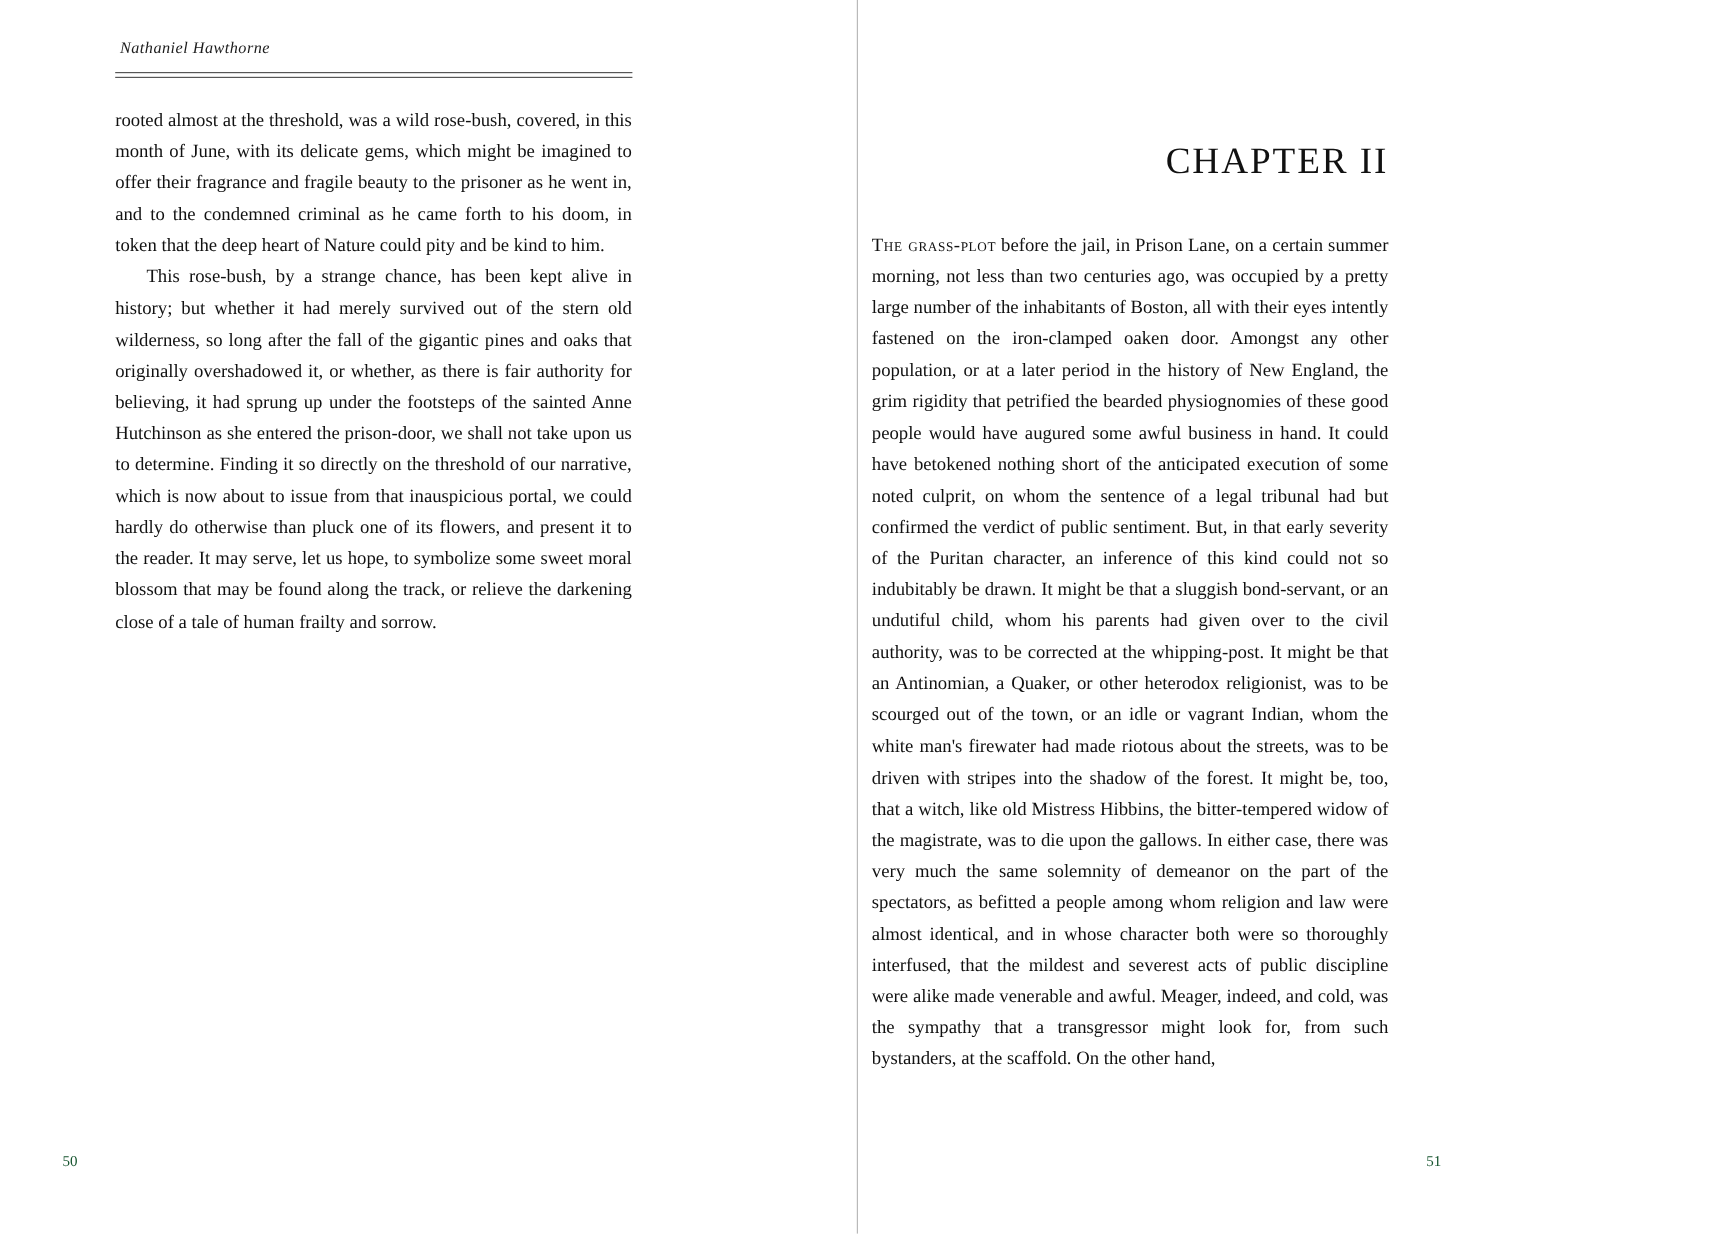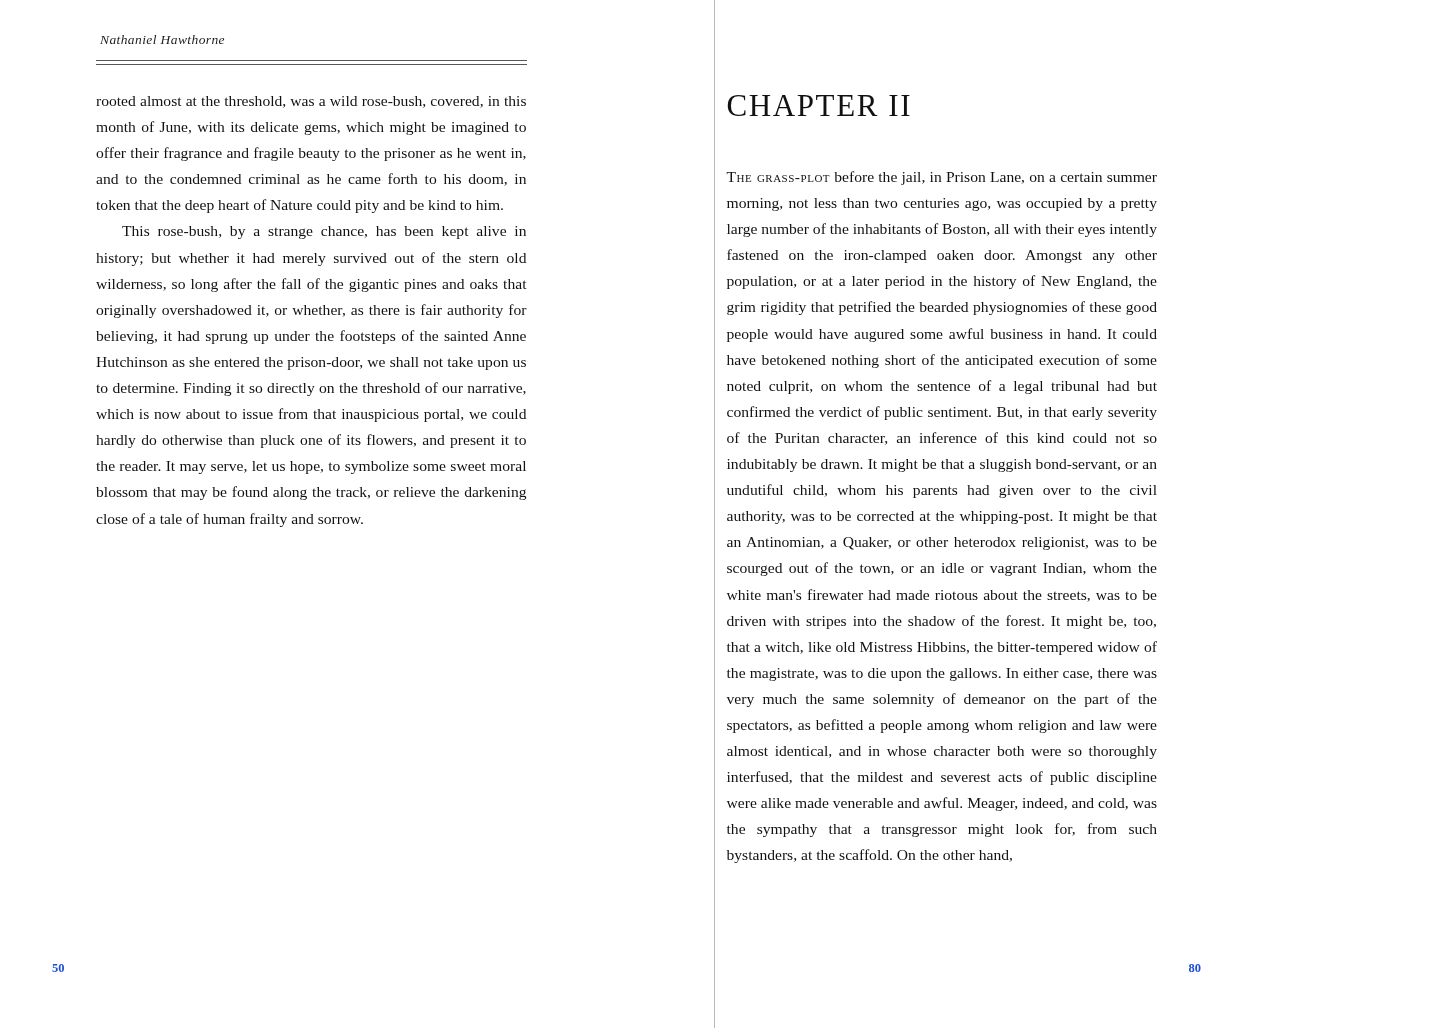--- a/index.html
+++ b/index.html
@@ -77,22 +77,22 @@
   .body-text p {
     margin: 0;
     font-family: Liberation Serif, serif;
   }
   .body-text p.indent {
     text-indent: 26px;
   }
 
   
   .chapter-head {
-    margin-top: 88px;
-    text-align: left;
+    margin-top: 116px;
+    text-align: right;
   }
   .chapter-number {
     font-size: 31px;
     letter-spacing: 1.6px;
     color: #111111;
     font-family: "Liberation Serif", serif;
   }
   .chapter-title {
     margin-top: 16px;
     font-size: 19px;
@@ -107,23 +107,22 @@
   .smallcaps-open {
     font-variant: small-caps;
     letter-spacing: 0.5px;
   }
 
   
   .folio {
     position: absolute;
     bottom: 52px;
     font-size: 12.5px;
-    color: #1d4ed8;
+    color: #14532d;
     font-family: "Liberation Serif", serif;
-    font-weight: bold;
   }
   .folio-left {
     left: 52px;
   }
   .folio-right {
     right: 52px;
   }
 </style>
 </head>
 <body>
@@ -149,16 +148,16 @@
 
   <div class="page page-right">
     <div class="chapter-head">
       <div class="chapter-number">CHAPTER II</div>
     </div>
 
     <div class="body-text chapter-body">
       <p><span class="smallcaps-open">The grass-plot</span><span> before the jail, in Prison Lane, on a certain summer morning, not less than two centuries ago, was occupied by a pretty large number of the inhabitants of Boston, all with their eyes intently fastened on the iron-clamped oaken door. Amongst any other population, or at a later period in the history of New England, the grim rigidity that petrified the bearded physiognomies of these good people would have augured some awful business in hand. It could have betokened nothing short of the anticipated execution of some noted culprit, on whom the sentence of a legal tribunal had but confirmed the verdict of public sentiment. But, in that early severity of the Puritan character, an inference of this kind could not so indubitably be drawn. It might be that a sluggish bond-servant, or an undutiful child, whom his parents had given over to the civil authority, was to be corrected at the whipping-post. It might be that an Antinomian, a Quaker, or other heterodox religionist, was to be scourged out of the town, or an idle or vagrant Indian, whom the white man's firewater had made riotous about the streets, was to be driven with stripes into the shadow of the forest. It might be, too, that a witch, like old Mistress Hibbins, the bitter-tempered widow of the magistrate, was to die upon the gallows. In either case, there was very much the same solemnity of demeanor on the part of the spectators, as befitted a people among whom religion and law were almost identical, and in whose character both were so thoroughly interfused, that the mildest and severest acts of public discipline were alike made venerable and awful. Meager, indeed, and cold, was the sympathy that a transgressor might look for, from such bystanders, at the scaffold. On the other hand,</span></p>
     </div>
 
-    <div class="folio folio-right">80</div>
+    <div class="folio folio-right">51</div>
   </div>
 
 </div>
 
 </body></html>

